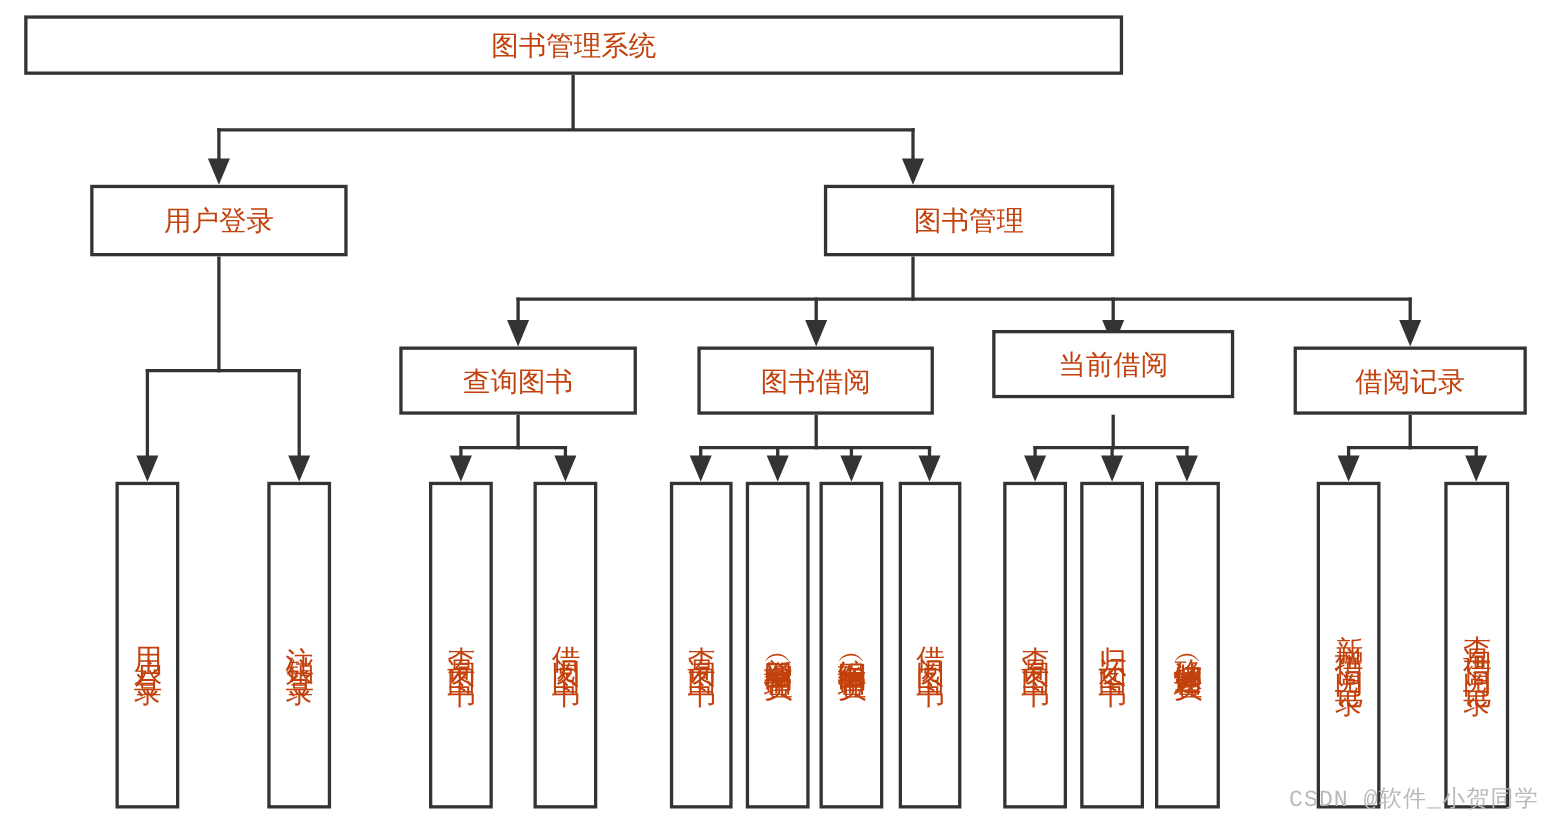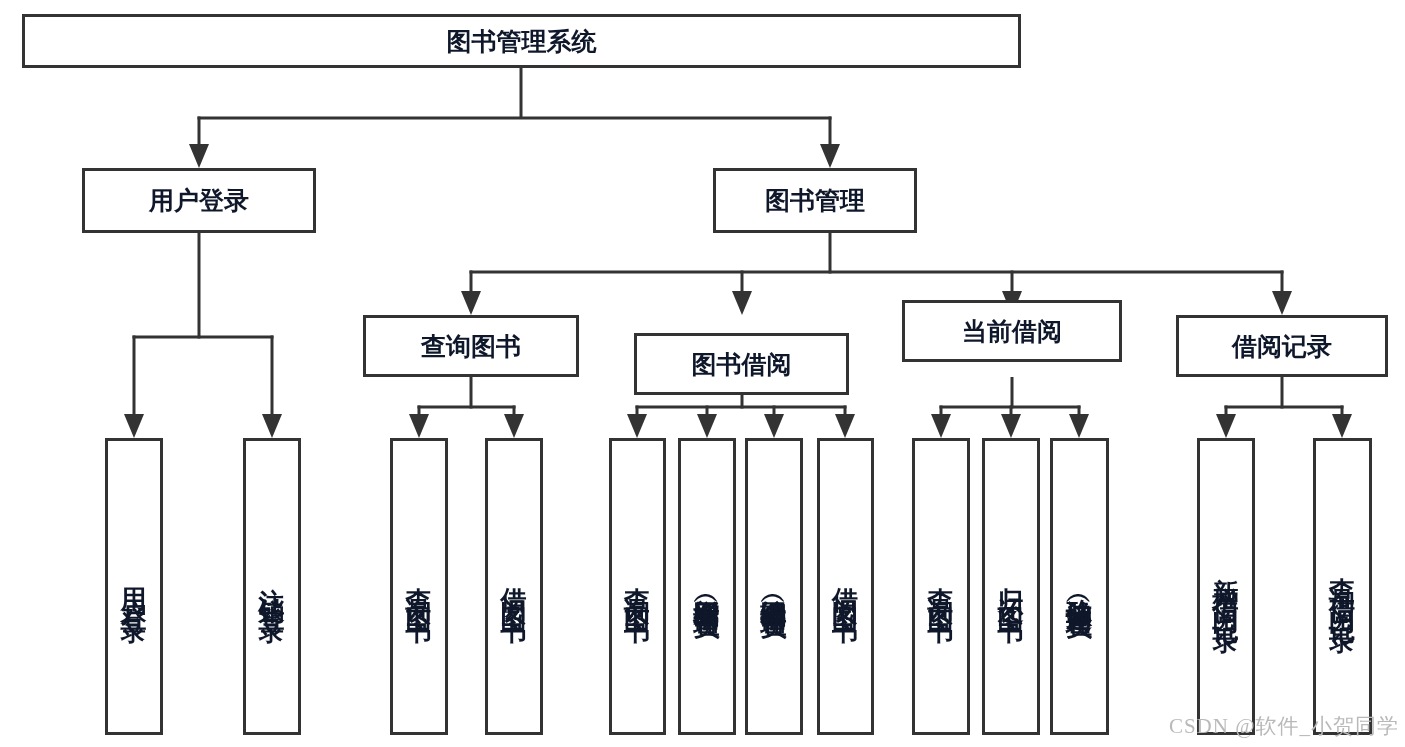--- a/index.html
+++ b/index.html
@@ -7,33 +7,32 @@
     position:relative; width:1405px; height:747px;
     background:#ffffff; overflow:hidden;
     font-family:"DejaVu Sans", sans-serif;
     color:#2a2a2a;
   }
   svg.connectors { position:absolute; left:0; top:0; z-index:1; }
   .node {
     position:absolute; box-sizing:border-box; z-index:2;
     border:3px solid #333333; background:#ffffff;
     display:flex; align-items:center; justify-content:center;
-    font-size:25px; color:#0f172a; text-align:center;
+    font-size:25px; color:#c2410c; text-align:center;
     white-space:nowrap;
-    font-weight:bold;
   }
   .node.leaf {
     writing-mode:vertical-rl; text-orientation:mixed;
     font-size:26px; letter-spacing:10px; line-height:1;
   }
   .node.leaf.tight { letter-spacing:2px; }
   .watermark {
     position:absolute; right:6px; bottom:7px; z-index:3;
     font-size:21px; color:#b9b9b9; letter-spacing:1px;
-    font-family:Liberation Serif, serif;
+    font-family:Liberation Mono, monospace;
     margin-left:28px;
   }
 </style>
 </head>
 <body>
 
 <div class="canvas">
 
   <svg class="connectors" width="1405" height="747" viewBox="0 0 1405 747">
     <g stroke="#333333" stroke-width="3" fill="none">
@@ -97,24 +96,24 @@
       <polygon points="1001,414 1021,414 1011,438"></polygon>
       <polygon points="1069,414 1089,414 1079,438"></polygon>
       <polygon points="1216,414 1236,414 1226,438"></polygon>
       <polygon points="1332,414 1352,414 1342,438"></polygon>
     </g>
   </svg>
 
   <div class="node" style="left:22px;top:14px;width:999px;height:54px">图书管理系统</div>
 
   <div class="node" style="left:82px;top:168px;width:234px;height:65px">用户登录</div>
-  <div class="node" style="left:713px;top:168px;width:204px;height:65px">图书管理</div>
+  <div class="node" style="left:749px;top:168px;width:264px;height:65px">图书管理</div>
 
   <div class="node" style="left:363px;top:315px;width:216px;height:62px">查询图书</div>
-  <div class="node" style="left:634px;top:333px;width:215px;height:62px">图书借阅</div>
+  <div class="node" style="left:634px;top:315px;width:215px;height:62px">图书借阅</div>
   <div class="node" style="left:902px;top:300px;width:220px;height:62px">当前借阅</div>
   <div class="node" style="left:1176px;top:315px;width:212px;height:62px">借阅记录</div>
 
   <div class="node leaf" style="left:105px;top:438px;width:58px;height:297px">用户登录</div>
   <div class="node leaf" style="left:243px;top:438px;width:58px;height:297px">注销登录</div>
 
   <div class="node leaf" style="left:390px;top:438px;width:58px;height:297px">查询图书</div>
   <div class="node leaf" style="left:485px;top:438px;width:58px;height:297px">借阅图书</div>
 
   <div class="node leaf" style="left:609px;top:438px;width:57px;height:297px">查询图书</div>

